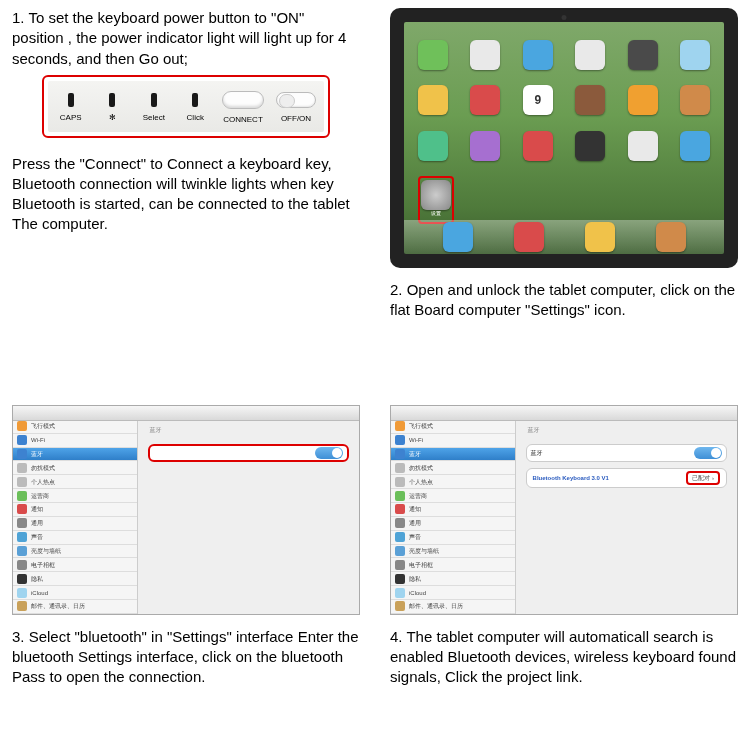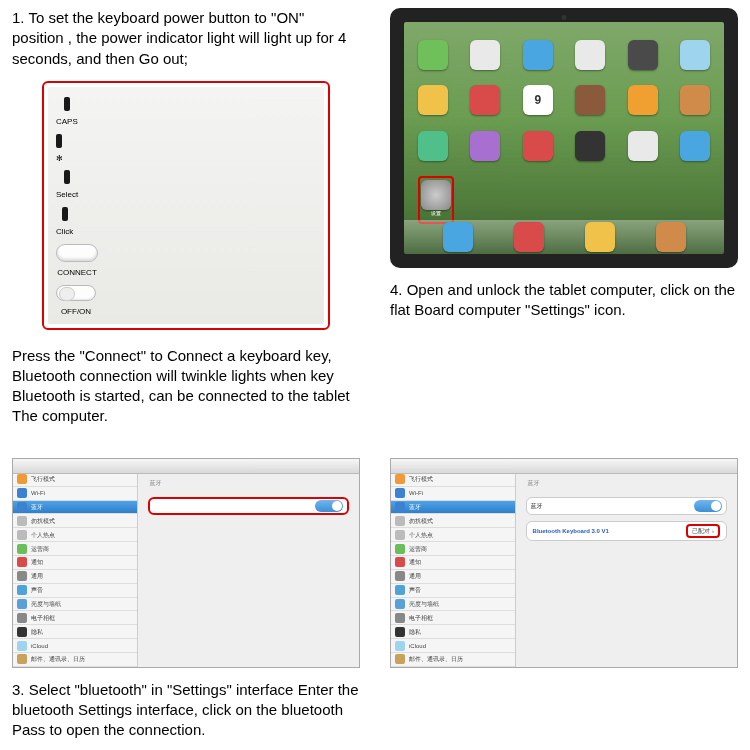--- a/index.html
+++ b/index.html
@@ -12,39 +12,38 @@
     line-height: 1.35;
     color: #000;
     padding: 8px 12px;
     display: grid;
     grid-template-columns: 1fr 1fr;
     grid-template-rows: auto auto;
     column-gap: 30px;
     row-gap: 30px;
   }
   .cell { display: flex; flex-direction: column; }
-  .step-text { margin-bottom: 6px; }
+  .step-text { }
   .step-text-bottom { margin-top: 6px; }
 
   
   .kbd-outer {
     border: 2px solid #d00;
     border-radius: 6px;
     padding: 4px;
     margin: 6px 30px 10px 30px;
   }
   .kbd-inner {
     background: linear-gradient(#f4f4f2, #e9e9e6);
     border-radius: 2px;
     padding: 10px 8px 6px 8px;
     display: flex;
     justify-content: space-between;
-    align-items: flex-start;
-    gap: 6px;
-    flex-direction: column;
+    align-items: center;
+    gap: 12px;
   }
   .led-col { display:flex; flex-direction:column; align-items:center; gap:6px; flex:1; }
   .led { width:6px; height:14px; background:#191919; border-radius:2px; }
   .led-label { font-size:8px; text-align:center; }
   .connect-btn {
     width:42px; height:18px; background:#fdfdfd; border:1px solid #bbb;
     border-radius:9px; box-shadow: inset 0 -2px 3px rgba(0,0,0,0.15);
   }
   .switch {
     width:40px; height:16px; background:#fdfdfd; border:1px solid #bbb;
@@ -204,21 +203,21 @@
         </div>
       </div>
       <div class="dock" id="dock">
           <div class="app" style="background: rgb(74, 166, 224);"></div>
           <div class="app" style="background: rgb(217, 75, 75);"></div>
           <div class="app" style="background: rgb(240, 194, 74);"></div>
           <div class="app" style="background: rgb(208, 138, 74);"></div>
         </div>
     </div>
   </div>
-  <p class="step-text-bottom">4. Open and unlock the tablet computer, click on the flat Board computer "Settings" icon.</p>
+  <p class="step-text-bottom">2. Open and unlock the tablet computer, click on the flat Board computer "Settings" icon.</p>
 </div>
 
 <div class="cell">
   <div class="settings-shot">
     <div class="sidebar" id="sidebar3">
         <div class="srow">
           <div class="mini-icon" style="background: rgb(240, 154, 55);"></div>
           <span>飞行模式</span>
         </div>
         <div class="srow">
@@ -352,13 +351,14 @@
       </div>
       <div class="device-row">
         <span>Bluetooth Keyboard 3.0 V1</span>
         <span class="pair-badge">
           <span>已配对</span>
           <span>›</span>
         </span>
       </div>
     </div>
   </div>
+  <p class="step-text-bottom">4. The tablet computer will automaticall search is enabled Bluetooth devices, wireless keyboard found signals, Click the project link.</p>
 </div>
 
 </body></html>

